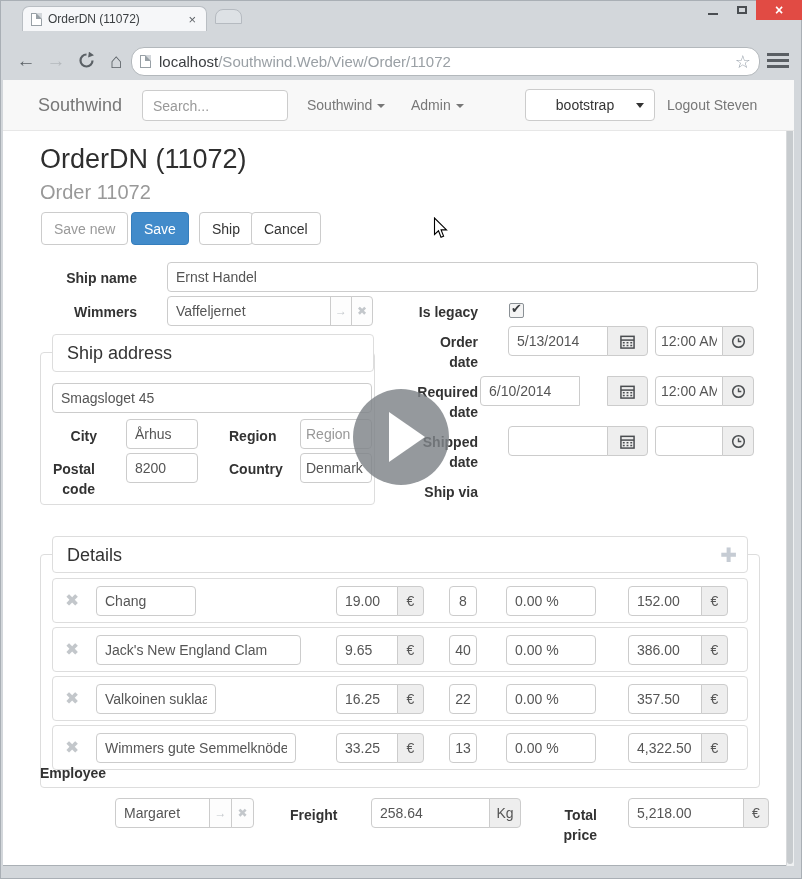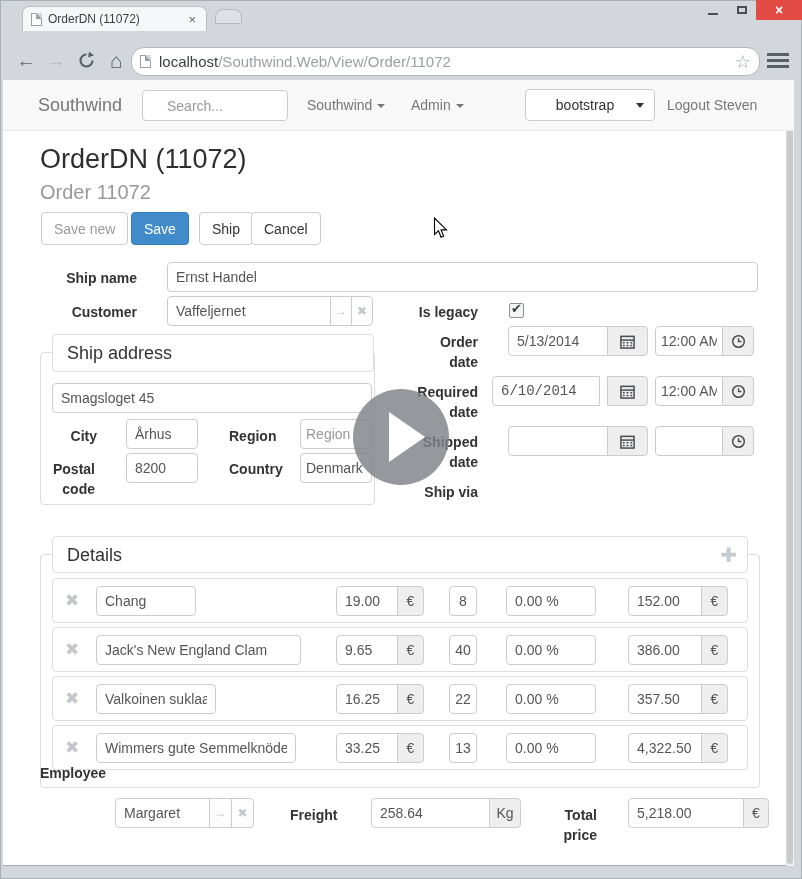--- a/index.html
+++ b/index.html
@@ -33,21 +33,21 @@
   .menu-btn{left:767px;top:53px;width:22px;height:16px;}
   .menu-btn i{display:block;height:3px;background:#5a5f64;margin-bottom:3px;}
   
   .page-bg{left:3px;top:80px;width:791px;height:786px;background:#fff;border-bottom:1px solid #aab0b5;}
   .scroll-track{left:786px;top:80px;width:8px;height:786px;background:#eff1f2;border-left:1px solid #d8dadc;}
   .scroll-thumb{left:787px;top:81px;width:6px;height:783px;background:#c7cbce;border-radius:3px;}
   .navbar{left:3px;top:80px;width:791px;height:51px;background:#f8f8f8;border-bottom:1px solid #e7e7e7;}
   .nav-text{top:80px;height:51px;line-height:51px;font-size:14px;color:#777;cursor:default;}
   .brand{font-size:18px;}
   .caret{display:inline-block;width:0;height:0;border-left:4px solid transparent;border-right:4px solid transparent;border-top:4px solid #777;margin-left:5px;vertical-align:middle;}
-  .search{left:142px;top:90px;width:146px;height:31px;border:1px solid #ccc;border-radius:4px;font:14px "Liberation Sans","DejaVu Sans",sans-serif;color:#555;padding:0 24px;outline:none;}
+  .search{left:142px;top:90px;width:146px;height:31px;border:1px solid #ccc;border-radius:4px;font:14px "Liberation Sans","DejaVu Sans",sans-serif;color:#555;padding:0 10px;outline:none;}
   .search::placeholder{color:#999;}
   .selectbox{height:32px;border:1px solid #ccc;border-radius:4px;background:#fff;font-size:14px;color:#333;line-height:30px;text-align:center;padding:0 18px 0 8px;}
   .sel-caret{position:absolute;right:10px;top:13px;border-left:4px solid transparent;border-right:4px solid transparent;border-top:5px solid #333;}
   .h1{left:40px;top:144px;font-size:27px;font-weight:500;color:#2e2e2e;}
   .sub{left:40px;top:181px;font-size:20px;color:#999;}
   .btn{top:212px;height:33px;border:1px solid #ccc;border-radius:4px;background:#fff;font-size:14px;color:#333;display:flex;align-items:center;padding:0 12px;cursor:default;}
   .btn-muted{color:#9a9a9a;}
   .btn-primary{background:#428bca;border-color:#357ebd;color:#fff;}
   
   .lbl{font-weight:bold;font-size:14px;color:#333;text-align:right;line-height:20px;}
@@ -129,21 +129,21 @@
   <div class="abs h1">OrderDN (11072)</div>
   <div class="abs sub">Order 11072</div>
 
   <div class="abs btn btn-muted" style="left:41px;">Save new</div>
   <div class="abs btn btn-primary" style="left:131px;">Save</div>
   <div class="abs btn" style="left:199px;">Ship</div>
   <div class="abs btn" style="left:251px;">Cancel</div>
 
   <div class="abs lbl" style="left:20px;top:268px;width:117px;">Ship name</div>
   <input class="abs inp" style="left: 167px; top: 262px; width: 591px;" value="Ernst Handel">
-  <div class="abs lbl" style="left:20px;top:302px;width:117px;">Customer</div>
+  <div class="abs lbl" style="left:20px;top:302px;width:117px;">Wimmers</div>
   <input class="abs inp gl" style="left: 167px; top: 296px; width: 164px; border-radius: 4px 0px 0px 4px;" value="Vaffeljernet">
   <div class="abs gbtn" style="left:330px;top:296px;width:22px;">
       <span>→</span>
     </div>
   <div class="abs gbtn gr" style="left:351px;top:296px;width:22px;">
       <span>✖</span>
     </div>
 
   <div class="abs lbl" style="left:408px;top:302px;width:70px;">Is legacy</div>
   <div class="abs chk" style="left:509px;top:303px;">
@@ -166,21 +166,21 @@
   </div>
   <input class="abs inp gl inp-tight" style="left: 655px; top: 326px; width: 68px;" value="12:00 AM">
   <div class="abs addon gr" style="left:722px;top:326px;width:32px;">
     <svg width="15" height="15" viewBox="0 0 16 16">
         <circle cx="8" cy="8" r="6.2" fill="none" stroke="#4a4d50" stroke-width="1.6"></circle>
         <path d="M8 4.5 V8 H11" fill="none" stroke="#4a4d50" stroke-width="1.5"></path>
       </svg>
   </div>
 
   <div class="abs lbl" style="left:408px;top:382px;width:70px;">Required date</div>
-  <input class="abs inp gl" style="left: 492px; top: 376px; width: 108px; font-family: Liberation Mono, monospace;" value="6/10/2014">
+  <input class="abs inp gl" style="left: 480px; top: 376px; width: 100px;" value="6/10/2014">
   <div class="abs addon gr" style="left:607px;top:376px;width:41px;">
     <svg width="15" height="15" viewBox="0 0 16 16">
         <rect x="1" y="2.5" width="14" height="12.5" fill="none" stroke="#4a4d50" stroke-width="1.6"></rect>
         <line x1="1" y1="6.5" x2="15" y2="6.5" stroke="#4a4d50" stroke-width="1.6"></line>
         <rect x="3" y="8.5" width="2" height="1.6" fill="#4a4d50"></rect>
         <rect x="7" y="8.5" width="2" height="1.6" fill="#4a4d50"></rect>
         <rect x="11" y="8.5" width="2" height="1.6" fill="#4a4d50"></rect>
         <rect x="3" y="11.5" width="2" height="1.6" fill="#4a4d50"></rect>
         <rect x="7" y="11.5" width="2" height="1.6" fill="#4a4d50"></rect>
         <rect x="11" y="11.5" width="2" height="1.6" fill="#4a4d50"></rect>

